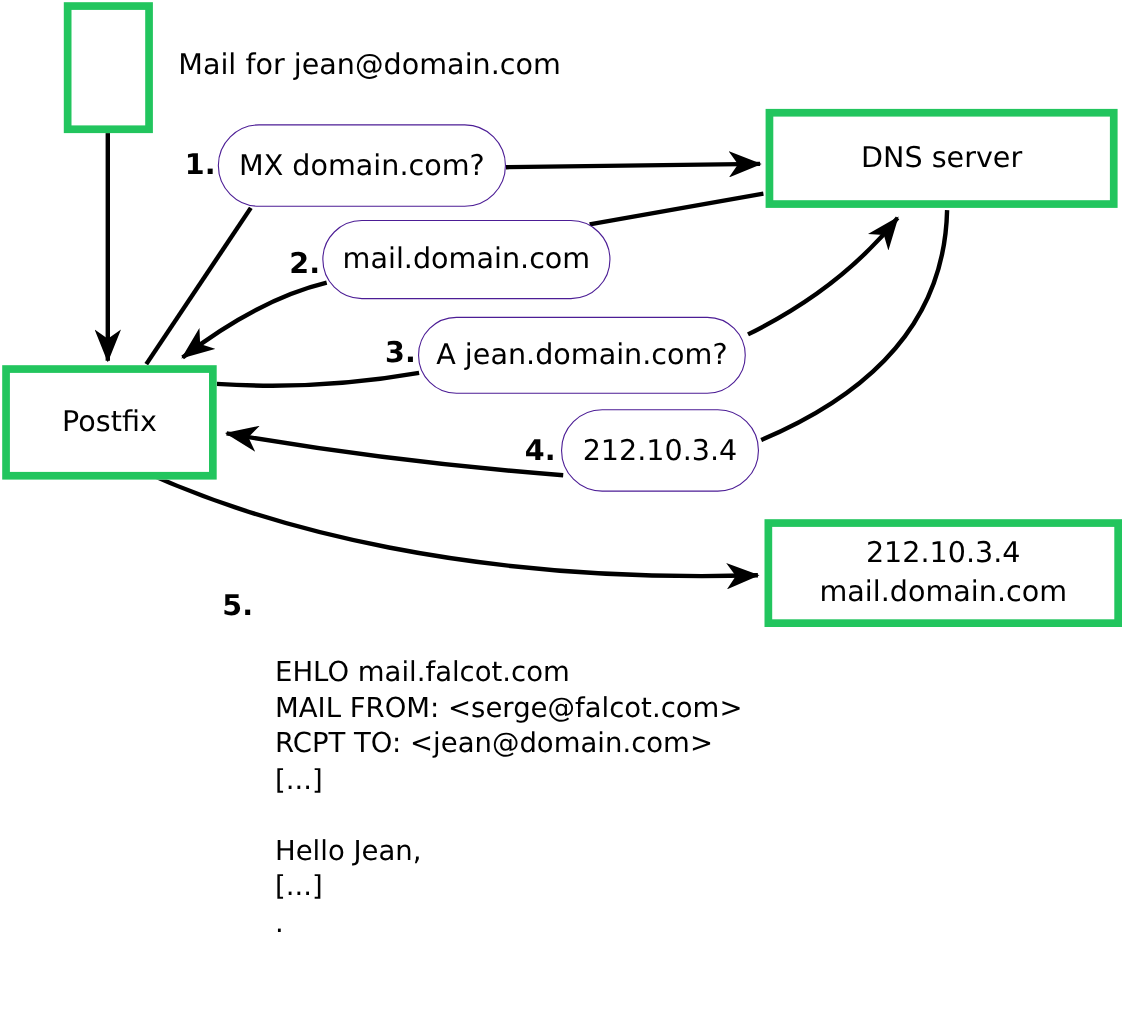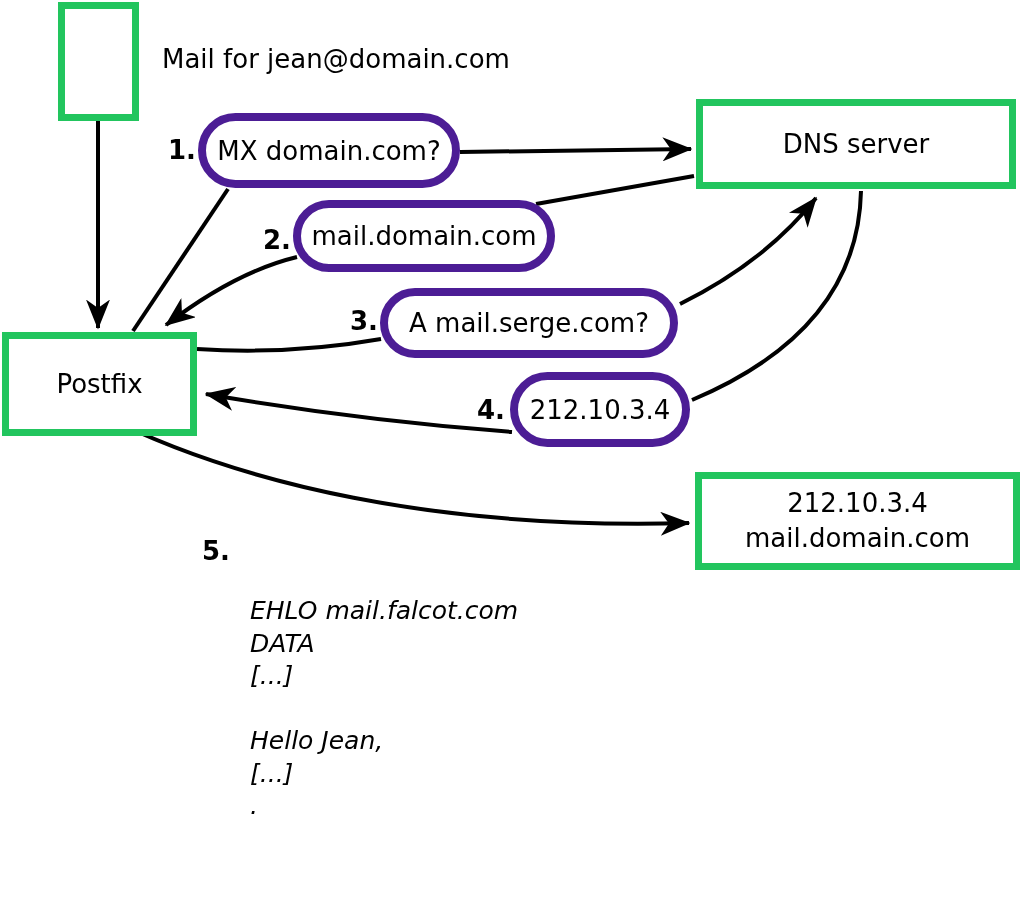--- a/index.html
+++ b/index.html
@@ -8,34 +8,34 @@
     font-family:"DejaVu Sans","Liberation Sans",sans-serif;color:#000;
   }
   #wires{position:absolute;left:0;top:0;z-index:1;}
   .box{
     position:absolute;background:#fff;border:7px solid #22c55e;
     box-sizing:border-box;z-index:2;
     display:flex;align-items:center;justify-content:center;
     font-size:26px;white-space:nowrap;
   }
   .pill{
-    position:absolute;background:#fff;border:8px solid #4c1d95;border-radius:40px;
+    position:absolute;background:#fff;border:1px solid #4c1d95;border-radius:40px;
     box-sizing:border-box;z-index:2;
     display:flex;align-items:center;justify-content:center;
     font-size:26px;white-space:nowrap;
   }
   .lbl{
     position:absolute;z-index:3;font-size:26px;height:30px;line-height:30px;
     white-space:nowrap;
   }
   .num{font-weight:bold;text-align:right;width:50px;}
   .two-line{flex-direction:column;line-height:35px;}
   .two-line div{height:35px;}
   #smtp{position:absolute;left:250px;top:595px;z-index:3;font-size:25px;}
-  .smtp-line{height:32.5px;line-height:32.5px;white-space:pre;font-style:italic;}
+  .smtp-line{height:32.5px;line-height:32.5px;white-space:pre;}
 </style>
 </head>
 <body>
 
 <div id="canvas">
 
   <svg id="wires" width="1024" height="919" viewBox="0 0 1024 919">
     <defs>
       <marker id="ah" viewBox="0 0 10 8" refX="9.5" refY="4" markerWidth="7.5" markerHeight="6" orient="auto" markerUnits="strokeWidth">
         <path d="M0,0 L10,4 L0,8 L2.8,4 Z" fill="#000"></path>
@@ -70,38 +70,39 @@
     <div>mail.domain.com</div>
   </div>
 
   <div class="pill" style="left:198px;top:113px;width:262px;height:75px;">
     <span>MX domain.com?</span>
   </div>
   <div class="pill" style="left:293px;top:200px;width:262px;height:72px;">
     <span>mail.domain.com</span>
   </div>
   <div class="pill" style="left:380px;top:288px;width:298px;height:70px;">
-    <span>A mail.serge.com?</span>
+    <span>A jean.domain.com?</span>
   </div>
   <div class="pill" style="left:510px;top:372px;width:180px;height:75px;">
     <span>212.10.3.4</span>
   </div>
 
   <div class="lbl" style="left:162px;top:44px;">Mail for jean@domain.com</div>
 
   <div class="lbl num" style="left:146px;top:135px;">1.</div>
   <div class="lbl num" style="left:241px;top:225px;">2.</div>
   <div class="lbl num" style="left:328px;top:306px;">3.</div>
   <div class="lbl num" style="left:455px;top:395px;">4.</div>
 
   <div class="lbl num" style="left:180px;top:536px;">5.</div>
 
   <div id="smtp">
     <div class="smtp-line">EHLO mail.falcot.com</div>
-    <div class="smtp-line">DATA</div>
+    <div class="smtp-line">MAIL FROM: &lt;serge@falcot.com&gt;</div>
+    <div class="smtp-line">RCPT TO: &lt;jean@domain.com&gt;</div>
     <div class="smtp-line">[...]</div>
     <div class="smtp-line"></div>
     <div class="smtp-line">Hello Jean,</div>
     <div class="smtp-line">[...]</div>
     <div class="smtp-line">.</div>
   </div>
 
 </div>
 
 </body></html>

